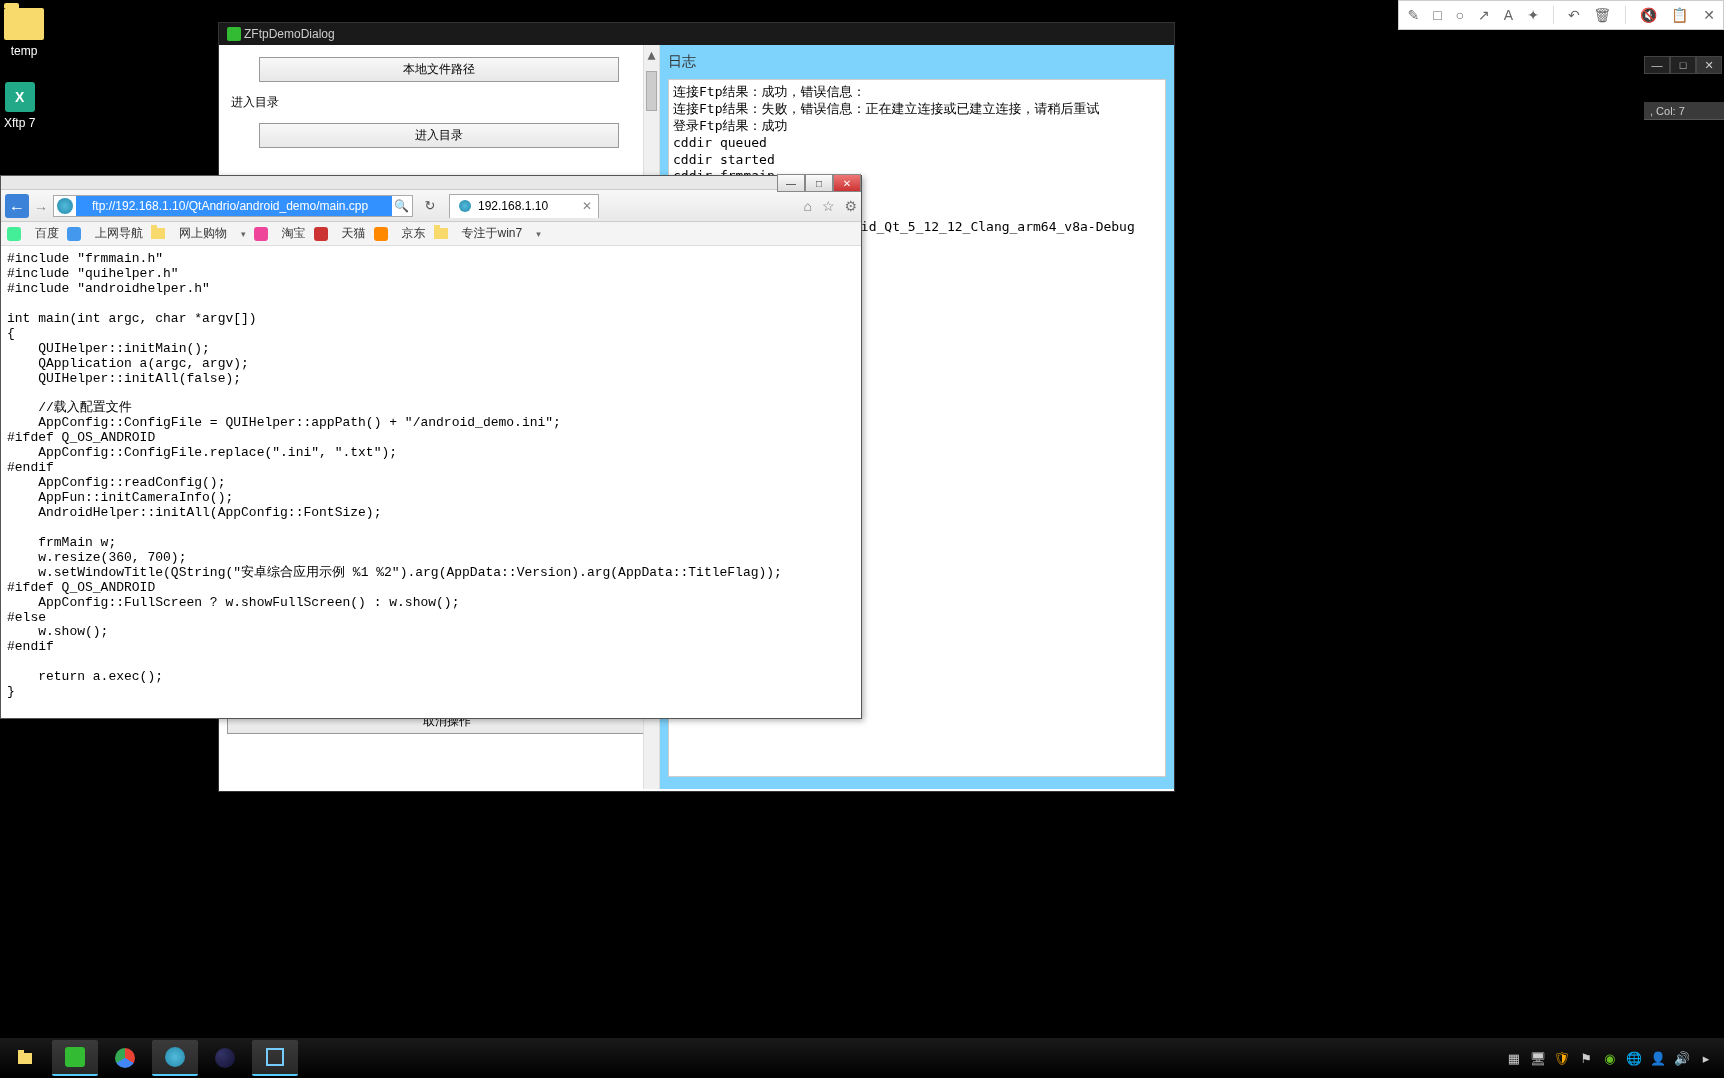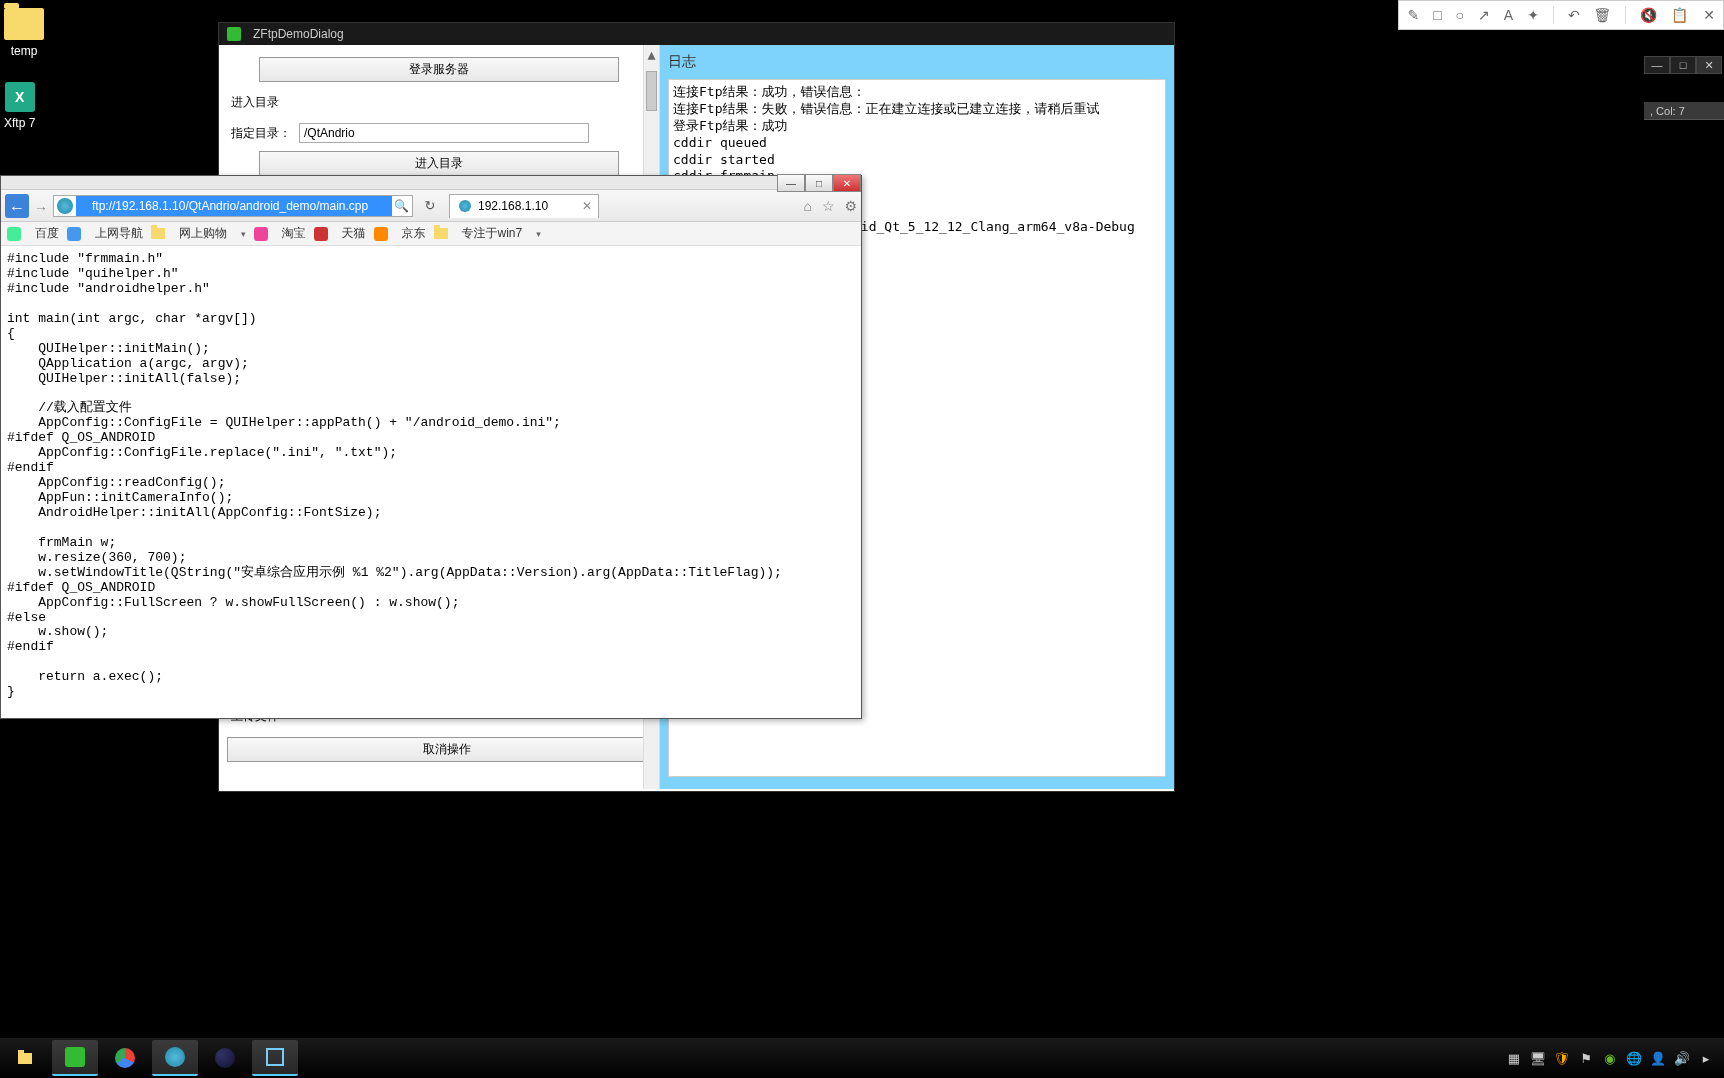--- a/index.html
+++ b/index.html
@@ -11,21 +11,21 @@
 .desktop-icon .folder-shape::before { content: ''; position: absolute; top: -5px; left: 0; width: 15px; height: 5px; background: #f7d96c; border-radius: 2px 2px 0 0; }
 .desktop-icon .xftp-shape { width: 30px; height: 30px; background: #2a8; margin: 0 auto 4px; border-radius: 3px; display:flex; align-items:center; justify-content:center; color:#fff; font-size:14px; font-weight:bold; }
 
 
 .anno-toolbar { position: absolute; top: 0; right: 0; background: #fff; height: 30px; display: flex; align-items: center; padding: 0 8px; gap: 14px; border: 1px solid #ccc; }
 .anno-toolbar span { color: #666; font-size: 14px; cursor: pointer; display: flex; align-items: center; }
 .anno-divider { width: 1px; height: 18px; background: #ddd; }
 
 
 .zftp-dialog { position: absolute; top: 22px; left: 218px; width: 957px; height: 770px; background: #fff; border: 1px solid #333; }
-.zftp-titlebar { background: #1a1a1a; color: #ccc; font-size: 12px; padding: 4px 8px; display: flex; align-items: center; gap: 12px; }
+.zftp-titlebar { background: #1a1a1a; color: #ccc; font-size: 12px; padding: 4px 8px; display: flex; align-items: center; gap: 3px; }
 .zftp-titlebar .qt-icon { width: 14px; height: 14px; background: #3b3; display:inline-block; border-radius:2px;}
 .zftp-body { display: flex; height: calc(100% - 24px); }
 .zftp-left { width: 440px; background: #fff; padding: 8px; overflow: auto; position: relative;}
 .zftp-right { flex: 1; background: #7dd3fc; padding: 8px; border-left: 1px solid #ddd; }
 .zftp-button { display: block; width: 360px; margin: 4px auto; background: linear-gradient(#f8f8f8,#e8e8e8); border: 1px solid #999; font-size: 12px; padding: 3px; text-align: center; cursor: pointer; }
 .zftp-section-label { font-size: 12px; padding: 8px 4px; }
 .zftp-row { display: flex; align-items: center; gap: 8px; font-size: 12px; padding: 4px; }
 .zftp-input { border: 1px solid #aaa; padding: 2px 4px; height: 20px; font-size: 12px; }
 .zftp-scrollbar-v { position: absolute; right: 0; top: 0; bottom: 0; width: 16px; background: #f0f0f0; border-left:1px solid #ddd;}
 .zftp-scrollbar-thumb { background: #ccc; margin: 14px 2px; border:1px solid #aaa; }
@@ -105,26 +105,22 @@
 </div>
 <div class="qt-statusline">, Col: 7</div>
 
 <div class="zftp-dialog">
   <div class="zftp-titlebar">
     <span class="qt-icon"></span>
     <span>ZFtpDemoDialog</span>
   </div>
   <div class="zftp-body">
     <div class="zftp-left">
-      <button class="zftp-button">登录服务器</button>
+      <button class="zftp-button">本地文件路径</button>
       <div class="zftp-section-label">进入目录</div>
-      <div class="zftp-row">
-        <span>指定目录：</span>
-        <input class="zftp-input" style="width: 290px;" value="/QtAndrio">
-      </div>
       <button class="zftp-button">进入目录</button>
 
       <div style="height:520px"></div>
 
       <div class="zftp-section-label">上传文件</div>
       <button class="zftp-button" style="width:440px">取消操作</button>
 
       <div class="zftp-scrollbar-v">
         <div style="height:12px;text-align:center;color:#666;">▴</div>
         <div class="zftp-scrollbar-thumb" style="height:40px"></div>

